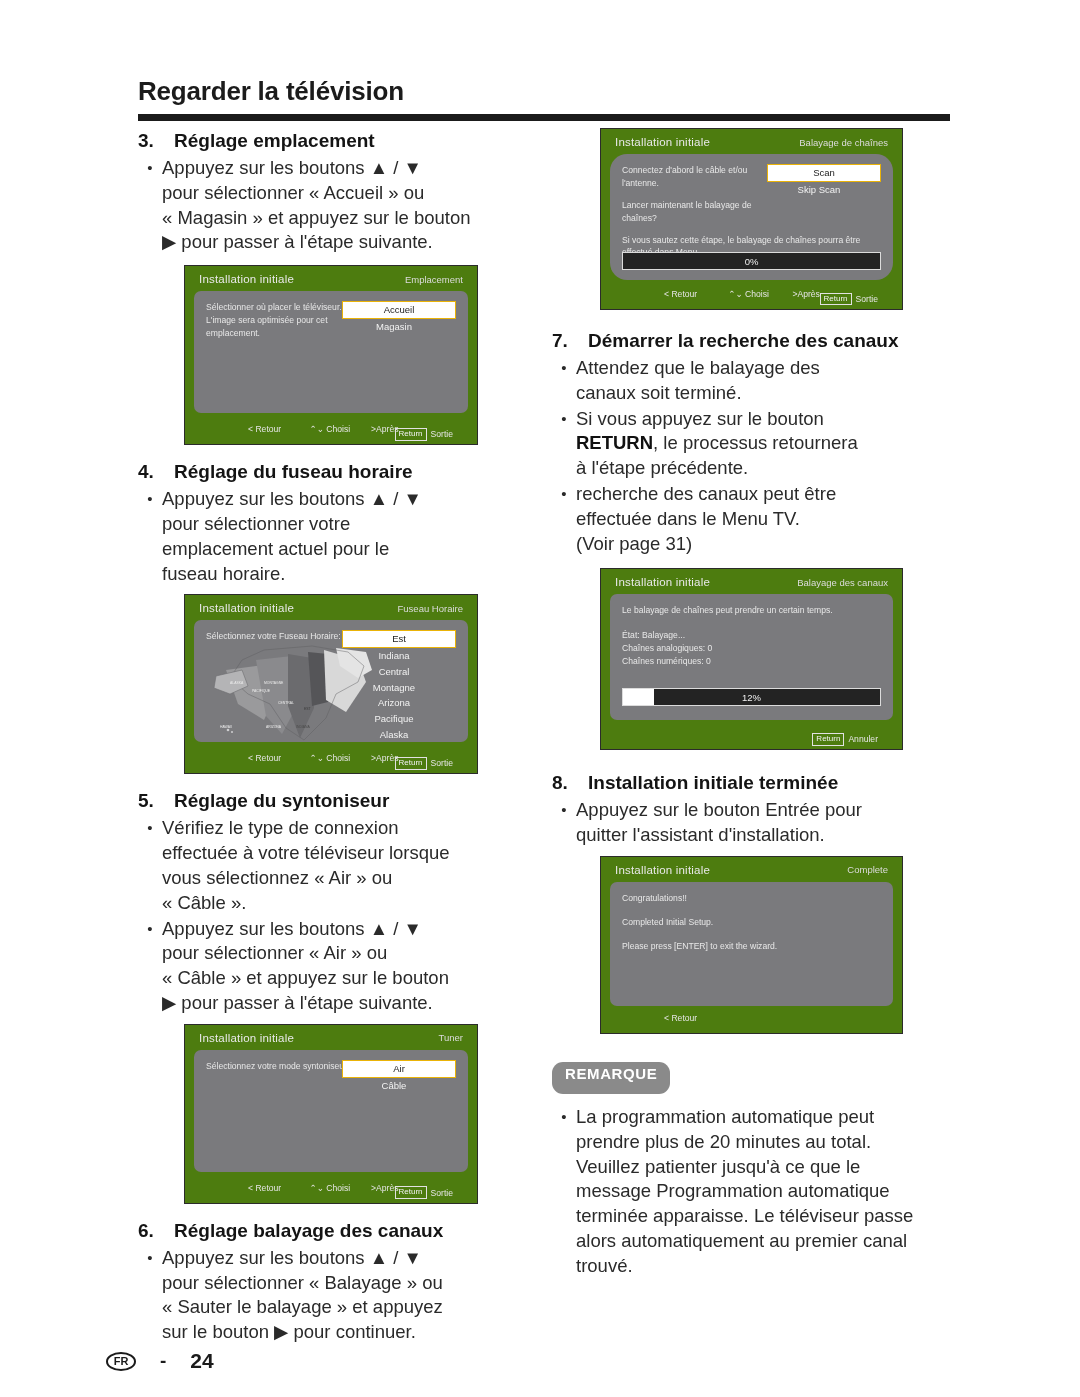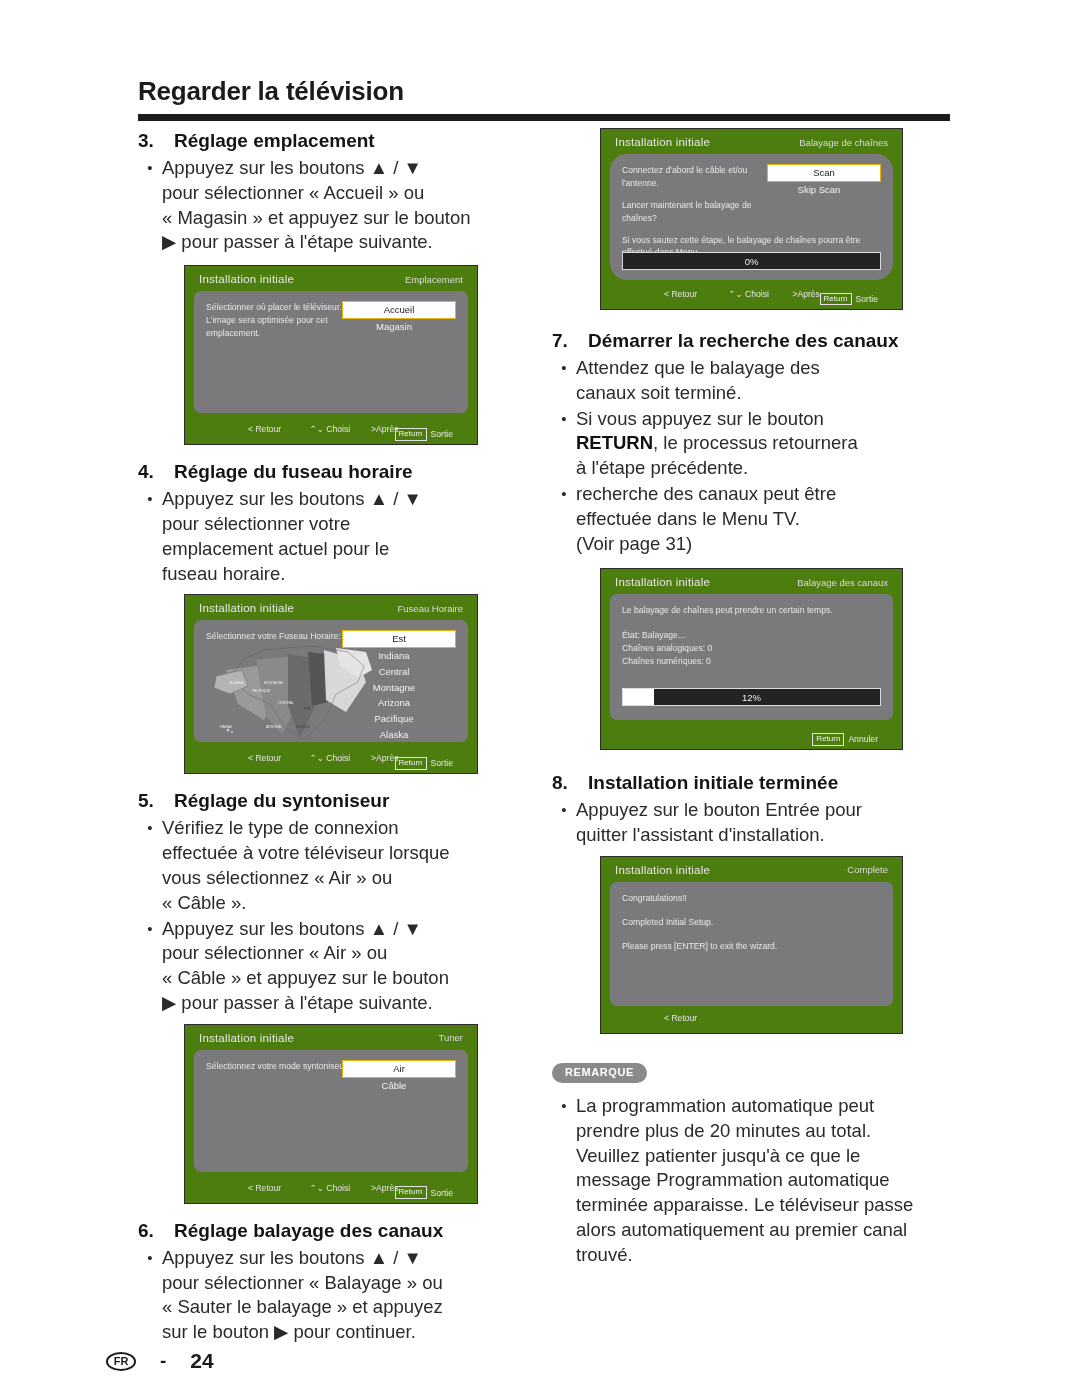--- a/index.html
+++ b/index.html
@@ -188,24 +188,24 @@
     position:absolute;
     left:14px;top:22px;
     width:168px;height:104px;
   }
 
   
   .remarque-tag{
     display:inline-block;
     background:#8a8a8a;
     color:#ffffff;
-    font-size:11px;
+    font-size:15px;
     font-weight:bold;
     letter-spacing:.6px;
-    padding:3px 13px 5px 13px;
+    padding:3px 13px 12px 13px;
     border-radius:11px;
   }
   .remarque-body{
     margin-top:11px;
     display:flex;
     align-items:flex-start;
     font-size:18.5px;
     line-height:1.34;
     color:#2a2a2a;
   }

